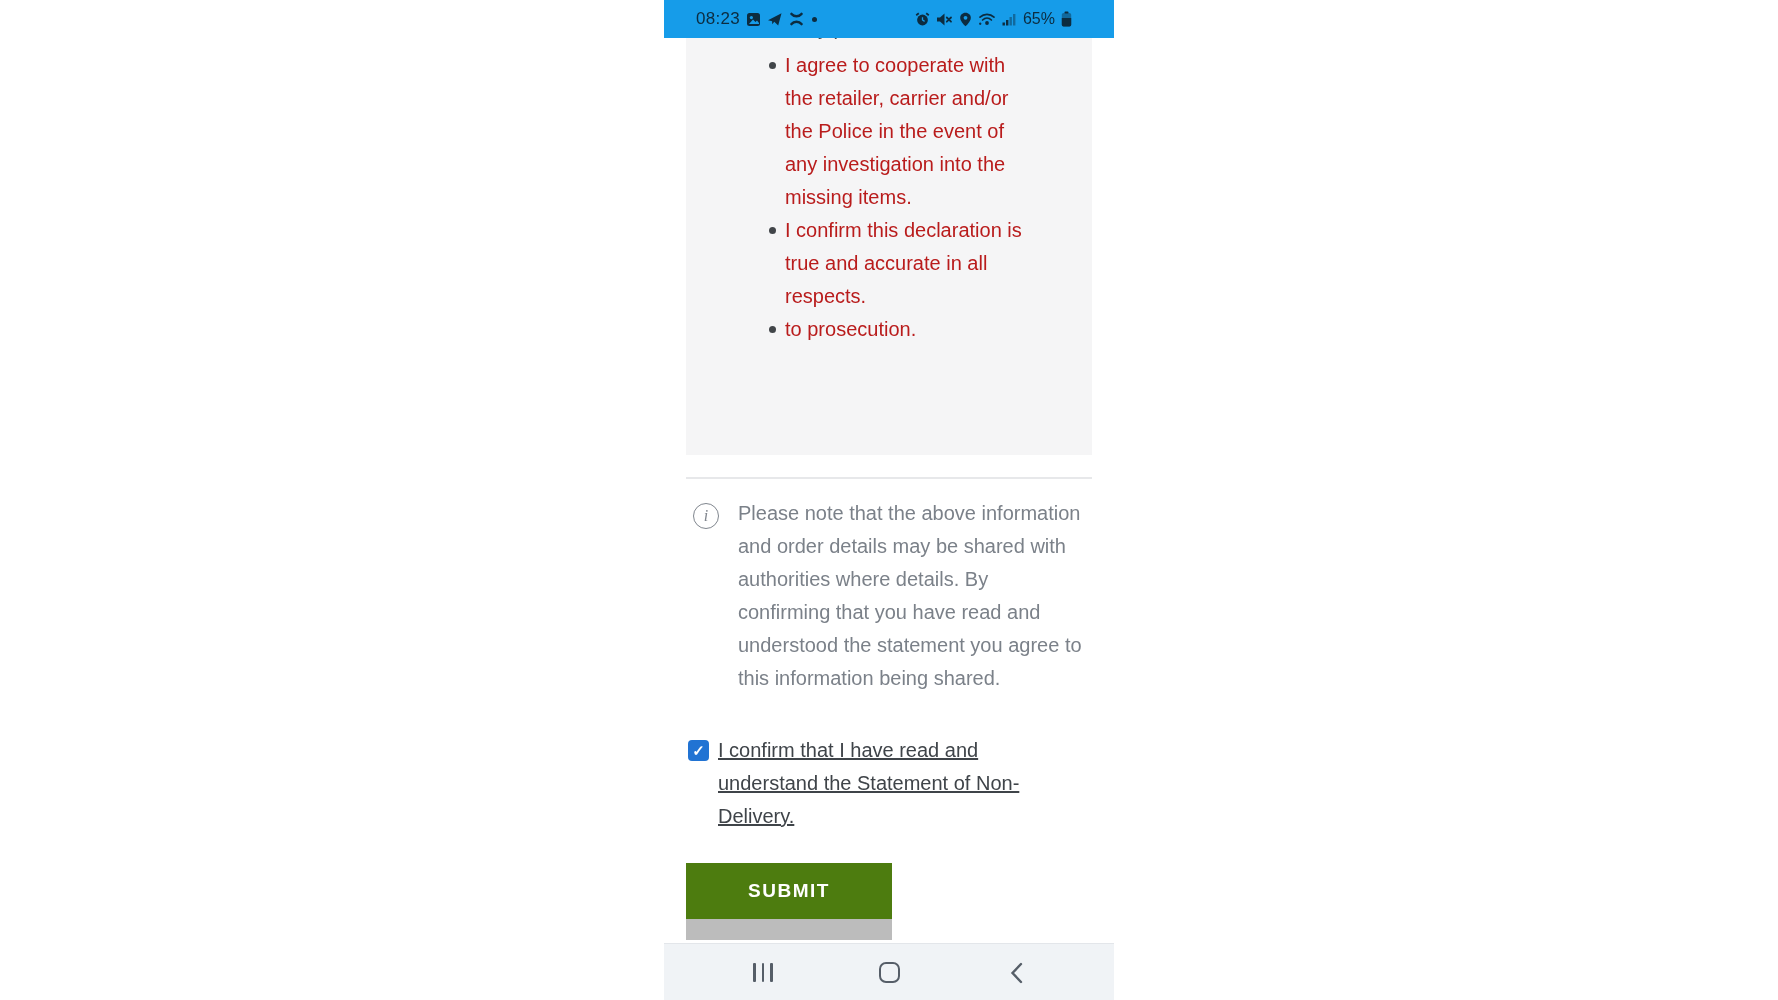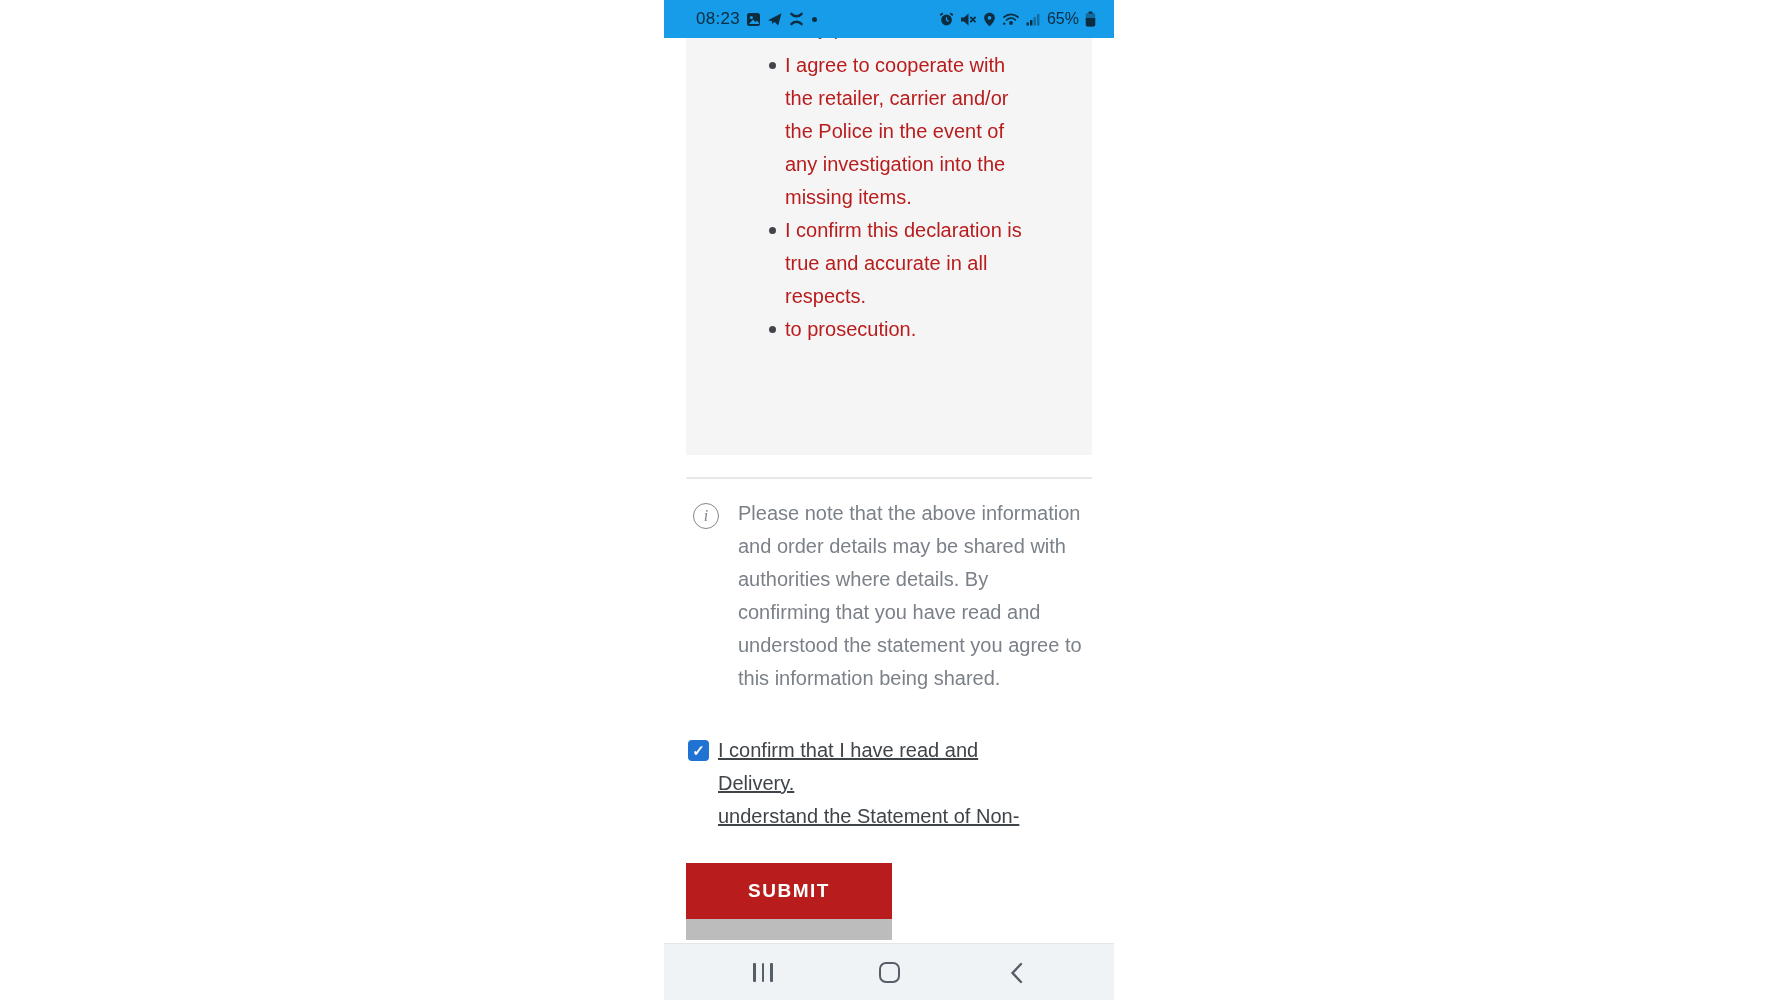--- a/index.html
+++ b/index.html
@@ -4,21 +4,21 @@
 <style>
   * { box-sizing: border-box; margin: 0; padding: 0; }
   html, body { width: 1778px; height: 1000px; background: #ffffff; overflow: hidden;
     font-family: "Liberation Sans", sans-serif; }
   .phone { position: absolute; left: 664px; top: 0; width: 450px; height: 1000px;
     background: #ffffff; overflow: hidden; }
 
   
   .statusbar { position: absolute; left: 0; top: 0; width: 450px; height: 38px;
     background: #169ce9; display: flex; align-items: center; justify-content: space-between;
-    padding: 0 18px 0 32px; color: #0c2c40; }
+    padding: 0 42px 0 32px; color: #0c2c40; }
   .sb-group { display: flex; align-items: center; gap: 6px; }
   .sb-time { font-size: 17px; font-weight: 500; letter-spacing: .3px; }
   .sb-batt-text { font-size: 16px; font-weight: 400; }
   .sb-ico { display: inline-flex; align-items: center; }
   .sb-dot { width: 5px; height: 5px; border-radius: 50%; background: #0c2c40; margin-left: 2px; }
 
   
   .panel { position: absolute; left: 22px; top: 38px; width: 406px; height: 417px;
     background: #f5f5f6; overflow: hidden; }
   .clipped-line { position: absolute; left: 132px; top: -26px; font-size: 20px;
@@ -44,21 +44,21 @@
   
   .checkbox { position: absolute; left: 24px; top: 740px; width: 21px; height: 21px;
     background: #2173d3; border-radius: 4px; color: #ffffff; font-size: 15px;
     font-weight: 700; display: flex; align-items: center; justify-content: center;
     cursor: pointer; }
   .check-label { position: absolute; left: 54px; top: 734px; font-size: 20px;
     line-height: 33px; color: #3f4449; cursor: pointer; text-decoration: underline; }
 
   
   .submit-btn { position: absolute; left: 22px; top: 863px; width: 206px; height: 56px;
-    background: #b91c1c; border: none; color: #ffffff; font-family: "Liberation Sans", sans-serif;
+    background: #4d7c0f; border: none; color: #ffffff; font-family: "Liberation Sans", sans-serif;
     font-size: 19px; font-weight: 700; letter-spacing: 1.5px; display: flex;
     align-items: center; justify-content: center; cursor: pointer; }
   .grey-strip { position: absolute; left: 22px; top: 919px; width: 206px; height: 21px;
     background: #bcbcbc; }
 
   
   .navbar { position: absolute; left: 0; top: 943px; width: 450px; height: 57px;
     background: #f0f3f6; border-top: 1px solid #e3e6ea; }
   .nav-btn { position: absolute; top: 0; width: 26px; height: 57px; display: flex;
     align-items: center; justify-content: center; cursor: pointer; }
@@ -172,22 +172,22 @@
       <div>and order details may be shared with</div>
       <div>authorities where details. By</div>
       <div>confirming that you have read and</div>
       <div>understood the statement you agree to</div>
       <div>this information being shared.</div>
     </div>
 
   <div class="checkbox">✓</div>
   <div class="check-label line-block">
       <div>I confirm that I have read and</div>
+      <div>understand the Statement of Non-</div>
       <div>Delivery.</div>
-      <div>understand the Statement of Non-</div>
     </div>
 
   <button class="submit-btn">SUBMIT</button>
   <div class="grey-strip"></div>
 
   <div class="navbar">
     <div class="nav-btn nav-recents">
       <span class="recents-bars">
           <i></i>
           <i></i>

